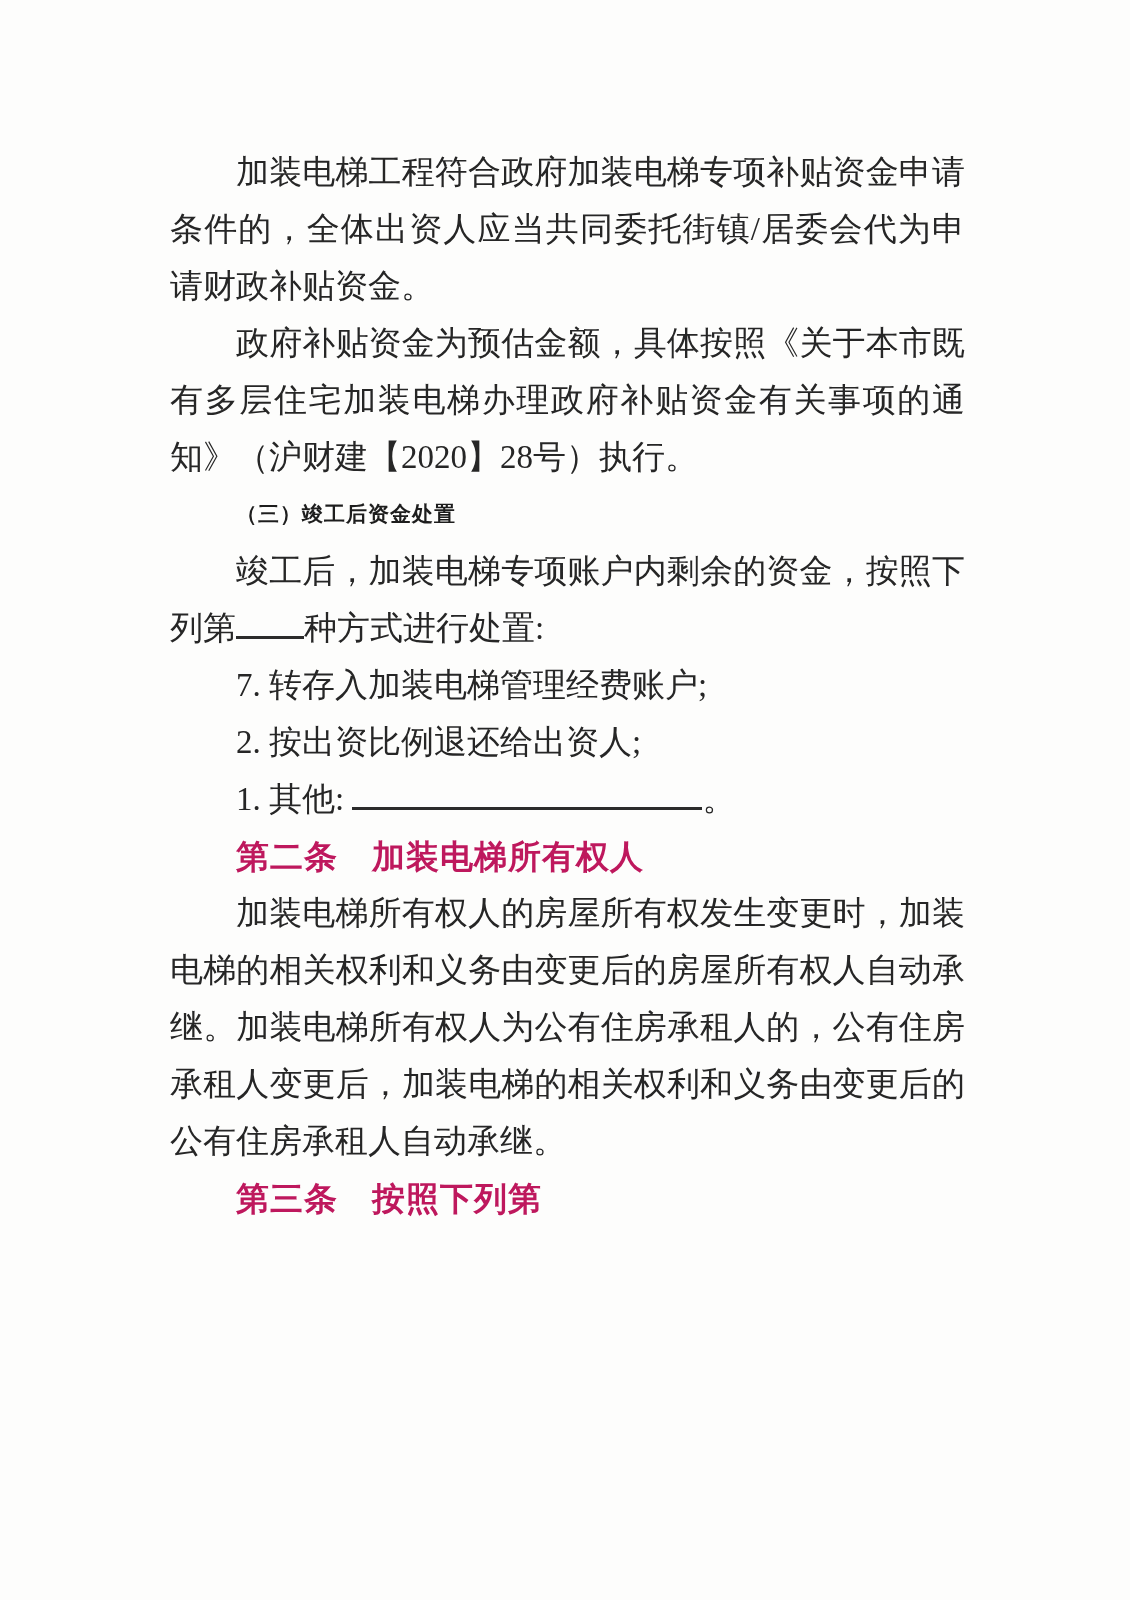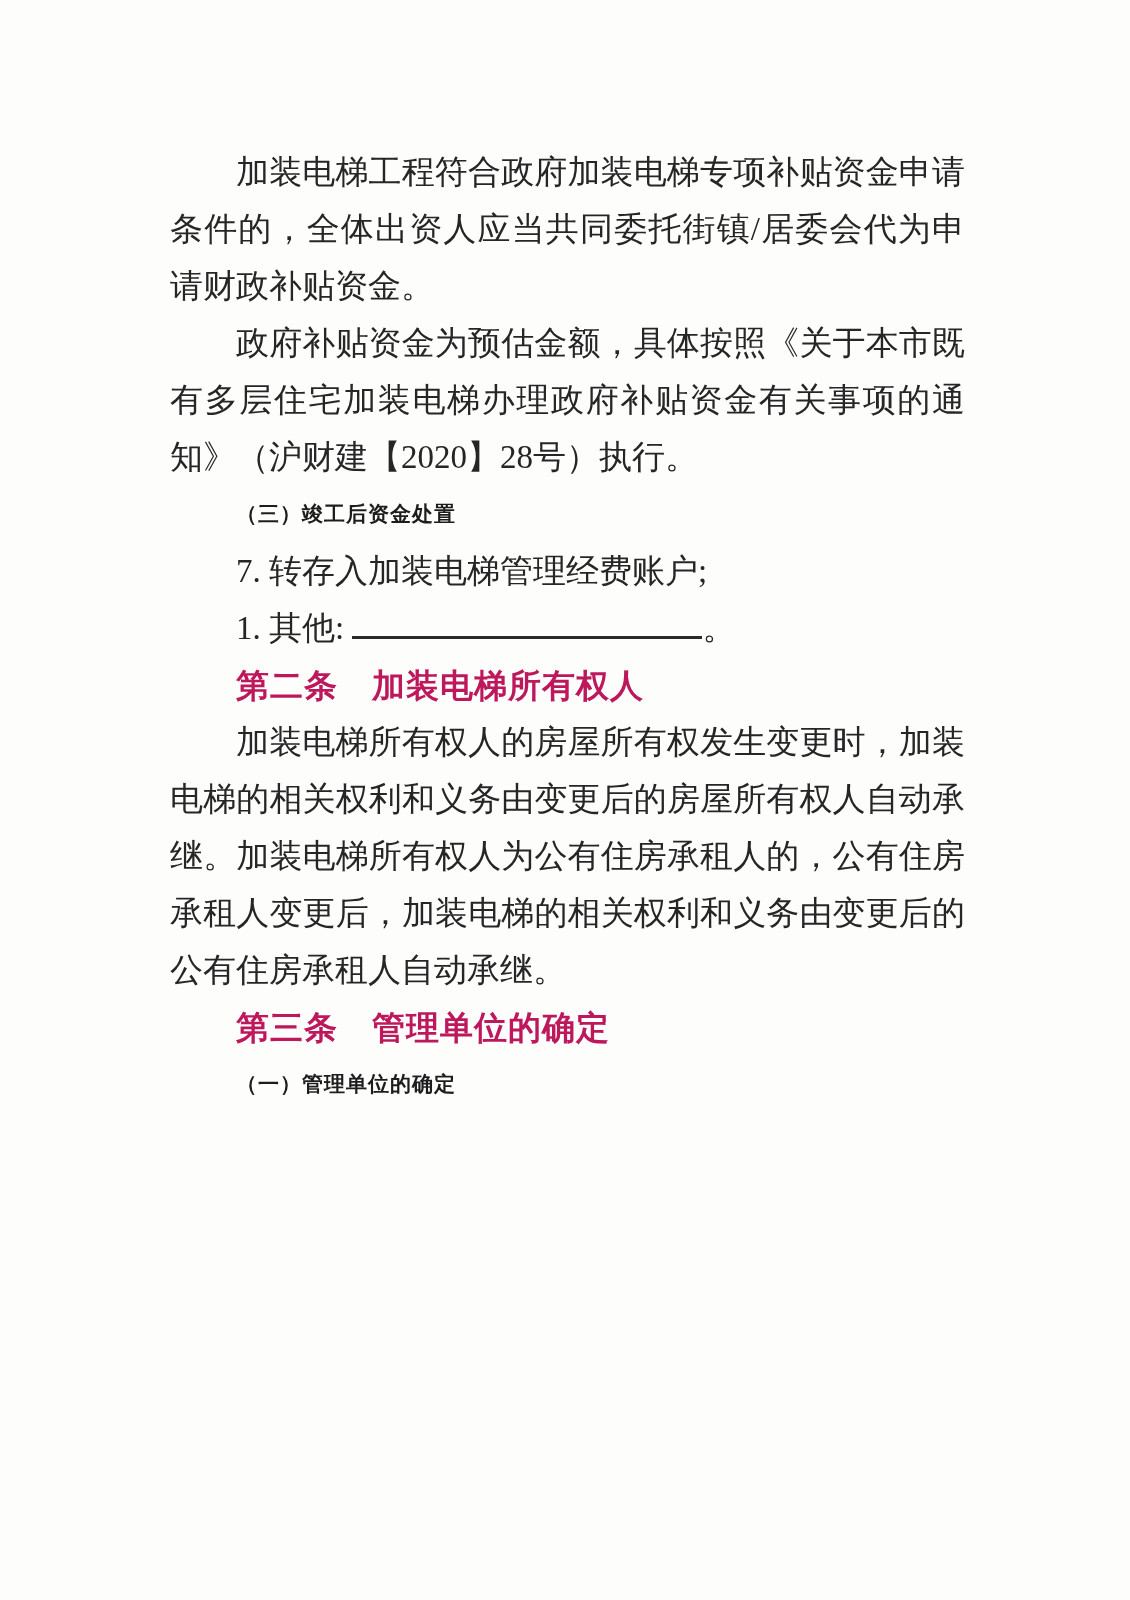--- a/index.html
+++ b/index.html
@@ -62,28 +62,29 @@
 <body>
 
 <div class="page">
 
   <p class="body-para">加装电梯工程符合政府加装电梯专项补贴资金申请条件的，全体出资人应当共同委托街镇/居委会代为申请财政补贴资金。</p>
 
   <p class="body-para">政府补贴资金为预估金额，具体按照《关于本市既有多层住宅加装电梯办理政府补贴资金有关事项的通知》（沪财建【2020】28号）执行。</p>
 
   <h3 class="heading-kai">（三）竣工后资金处置</h3>
 
+  <p class="body-para"><span>竣工后，加装电梯专项账户内剩余的资金，按照下列第</span><span class="blank-line blank-short"></span><span>种方式进行处置:</span></p>
 
   <p class="list-item">7. 转存入加装电梯管理经费账户;</p>
 
+  <p class="list-item">2. 按出资比例退还给出资人;</p>
 
   <p class="list-item"><span>1. 其他: </span><span class="blank-line blank-long"></span><span>。</span></p>
 
   <h2 class="heading-hei">第二条　加装电梯所有权人</h2>
 
 
   <p class="body-para">加装电梯所有权人的房屋所有权发生变更时，加装电梯的相关权利和义务由变更后的房屋所有权人自动承继。加装电梯所有权人为公有住房承租人的，公有住房承租人变更后，加装电梯的相关权利和义务由变更后的公有住房承租人自动承继。</p>
 
-  <h2 class="heading-hei">第三条　管理单位的确定</h2>
+  <h2 class="heading-hei">第三条　按照下列第</h2>
 
-  <h3 class="heading-kai">（一）管理单位的确定</h3>
 
 </div>
 
 </body></html>

